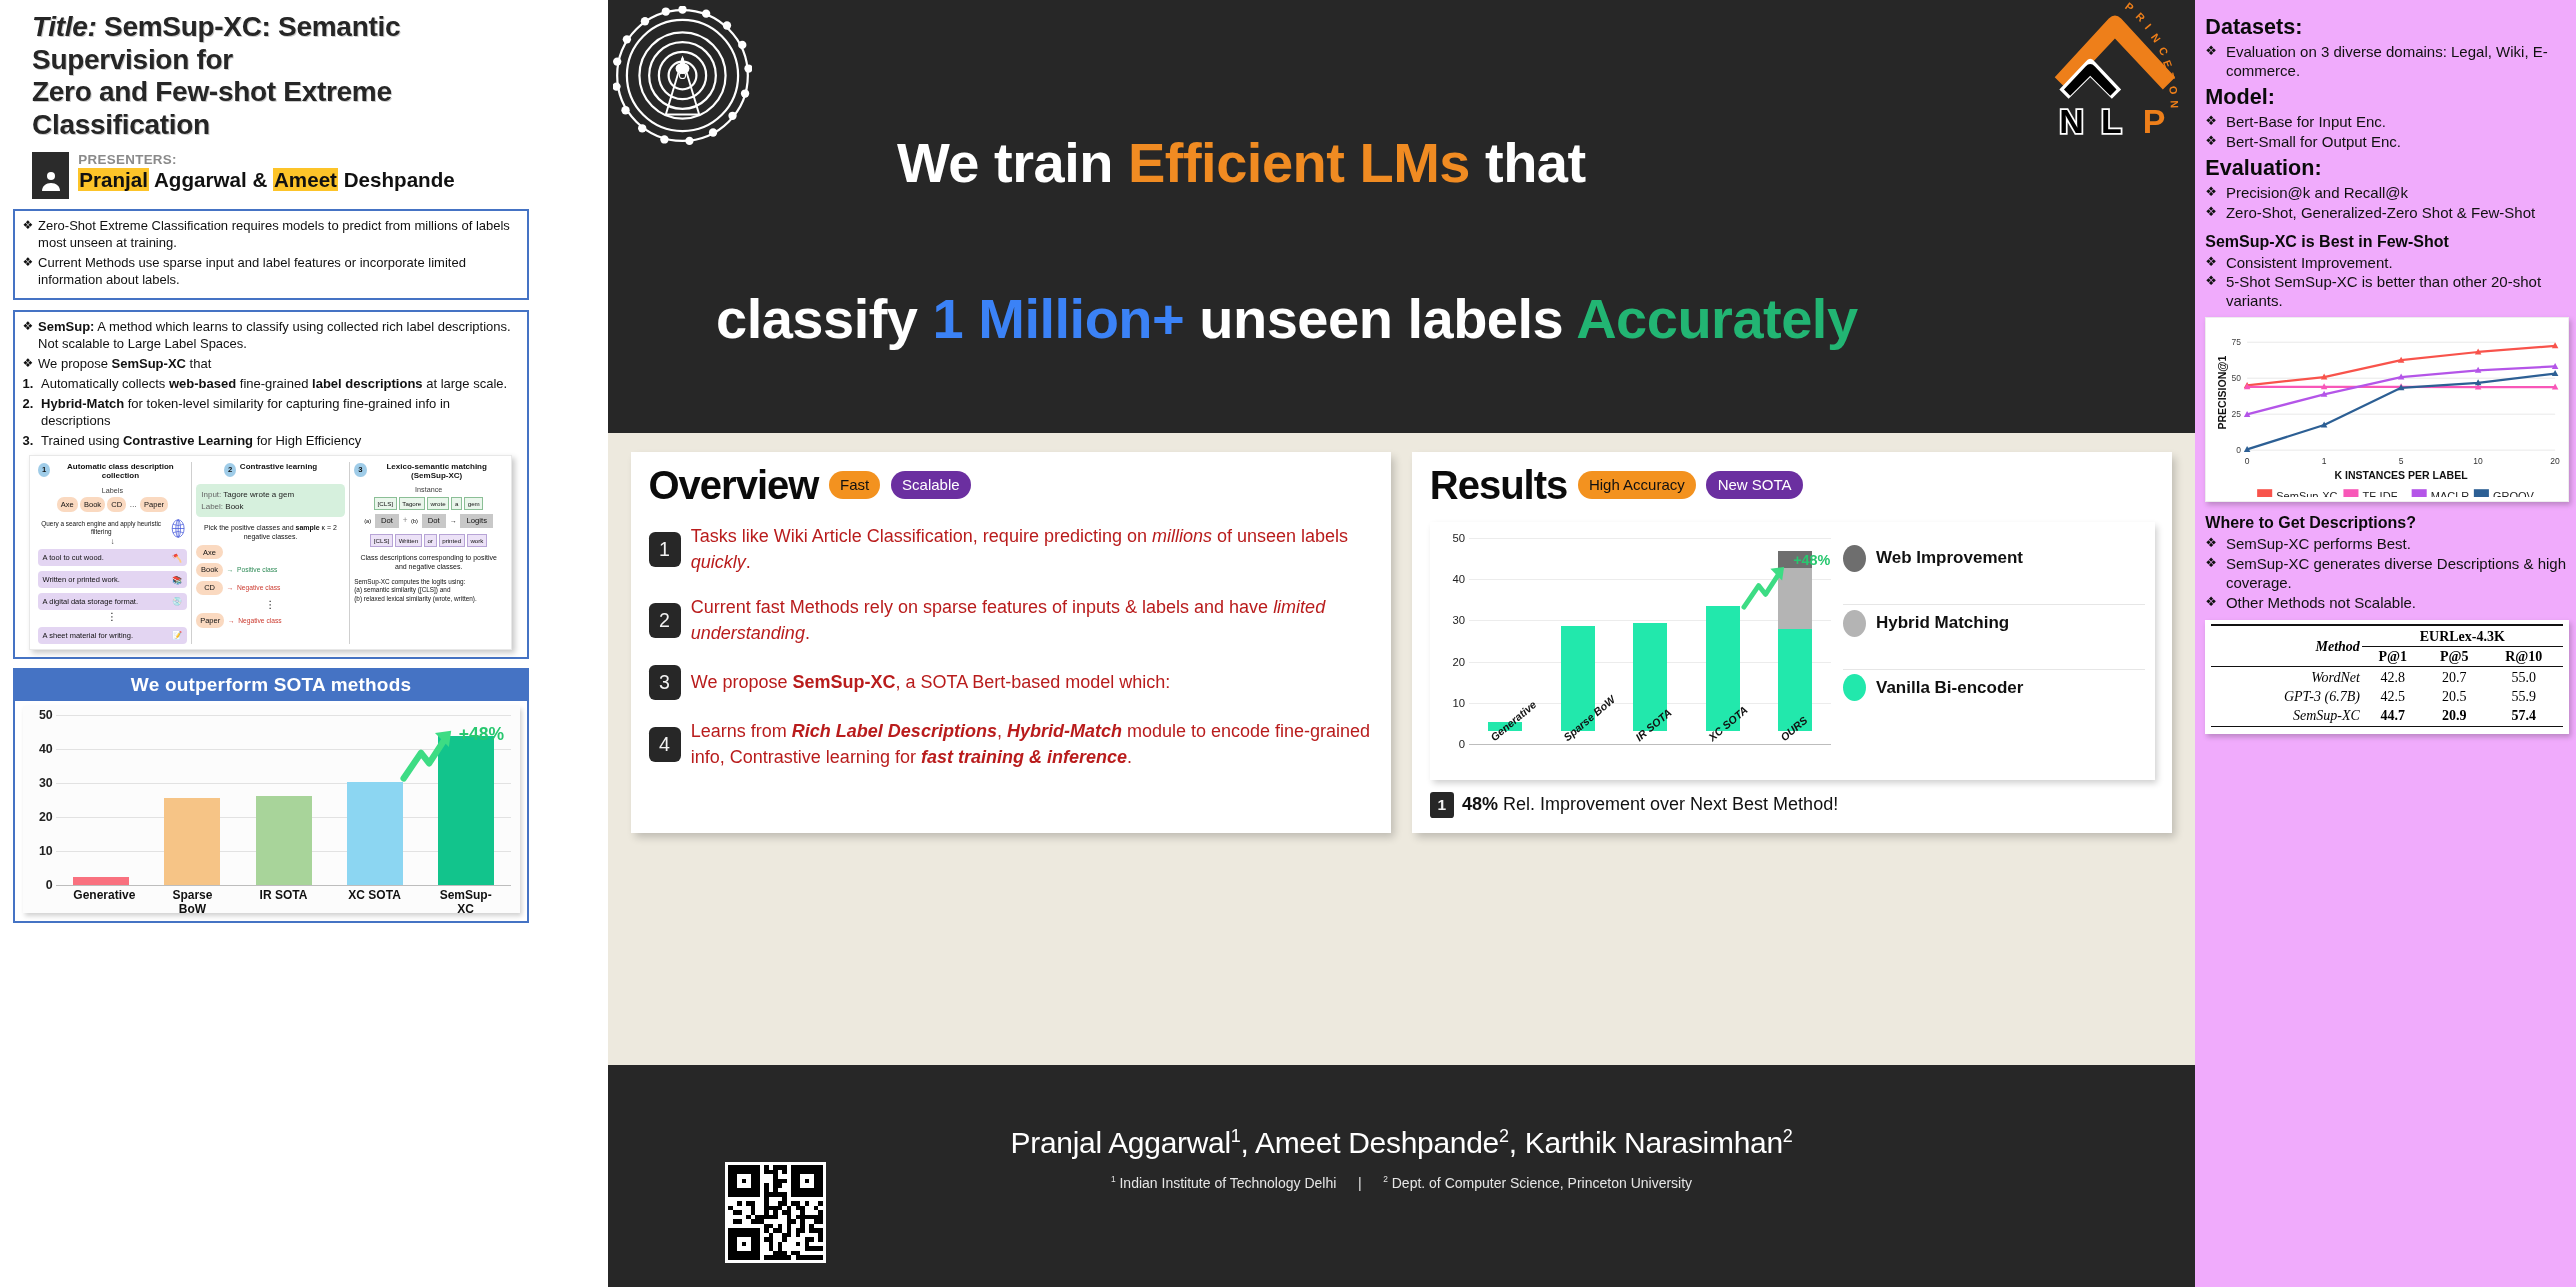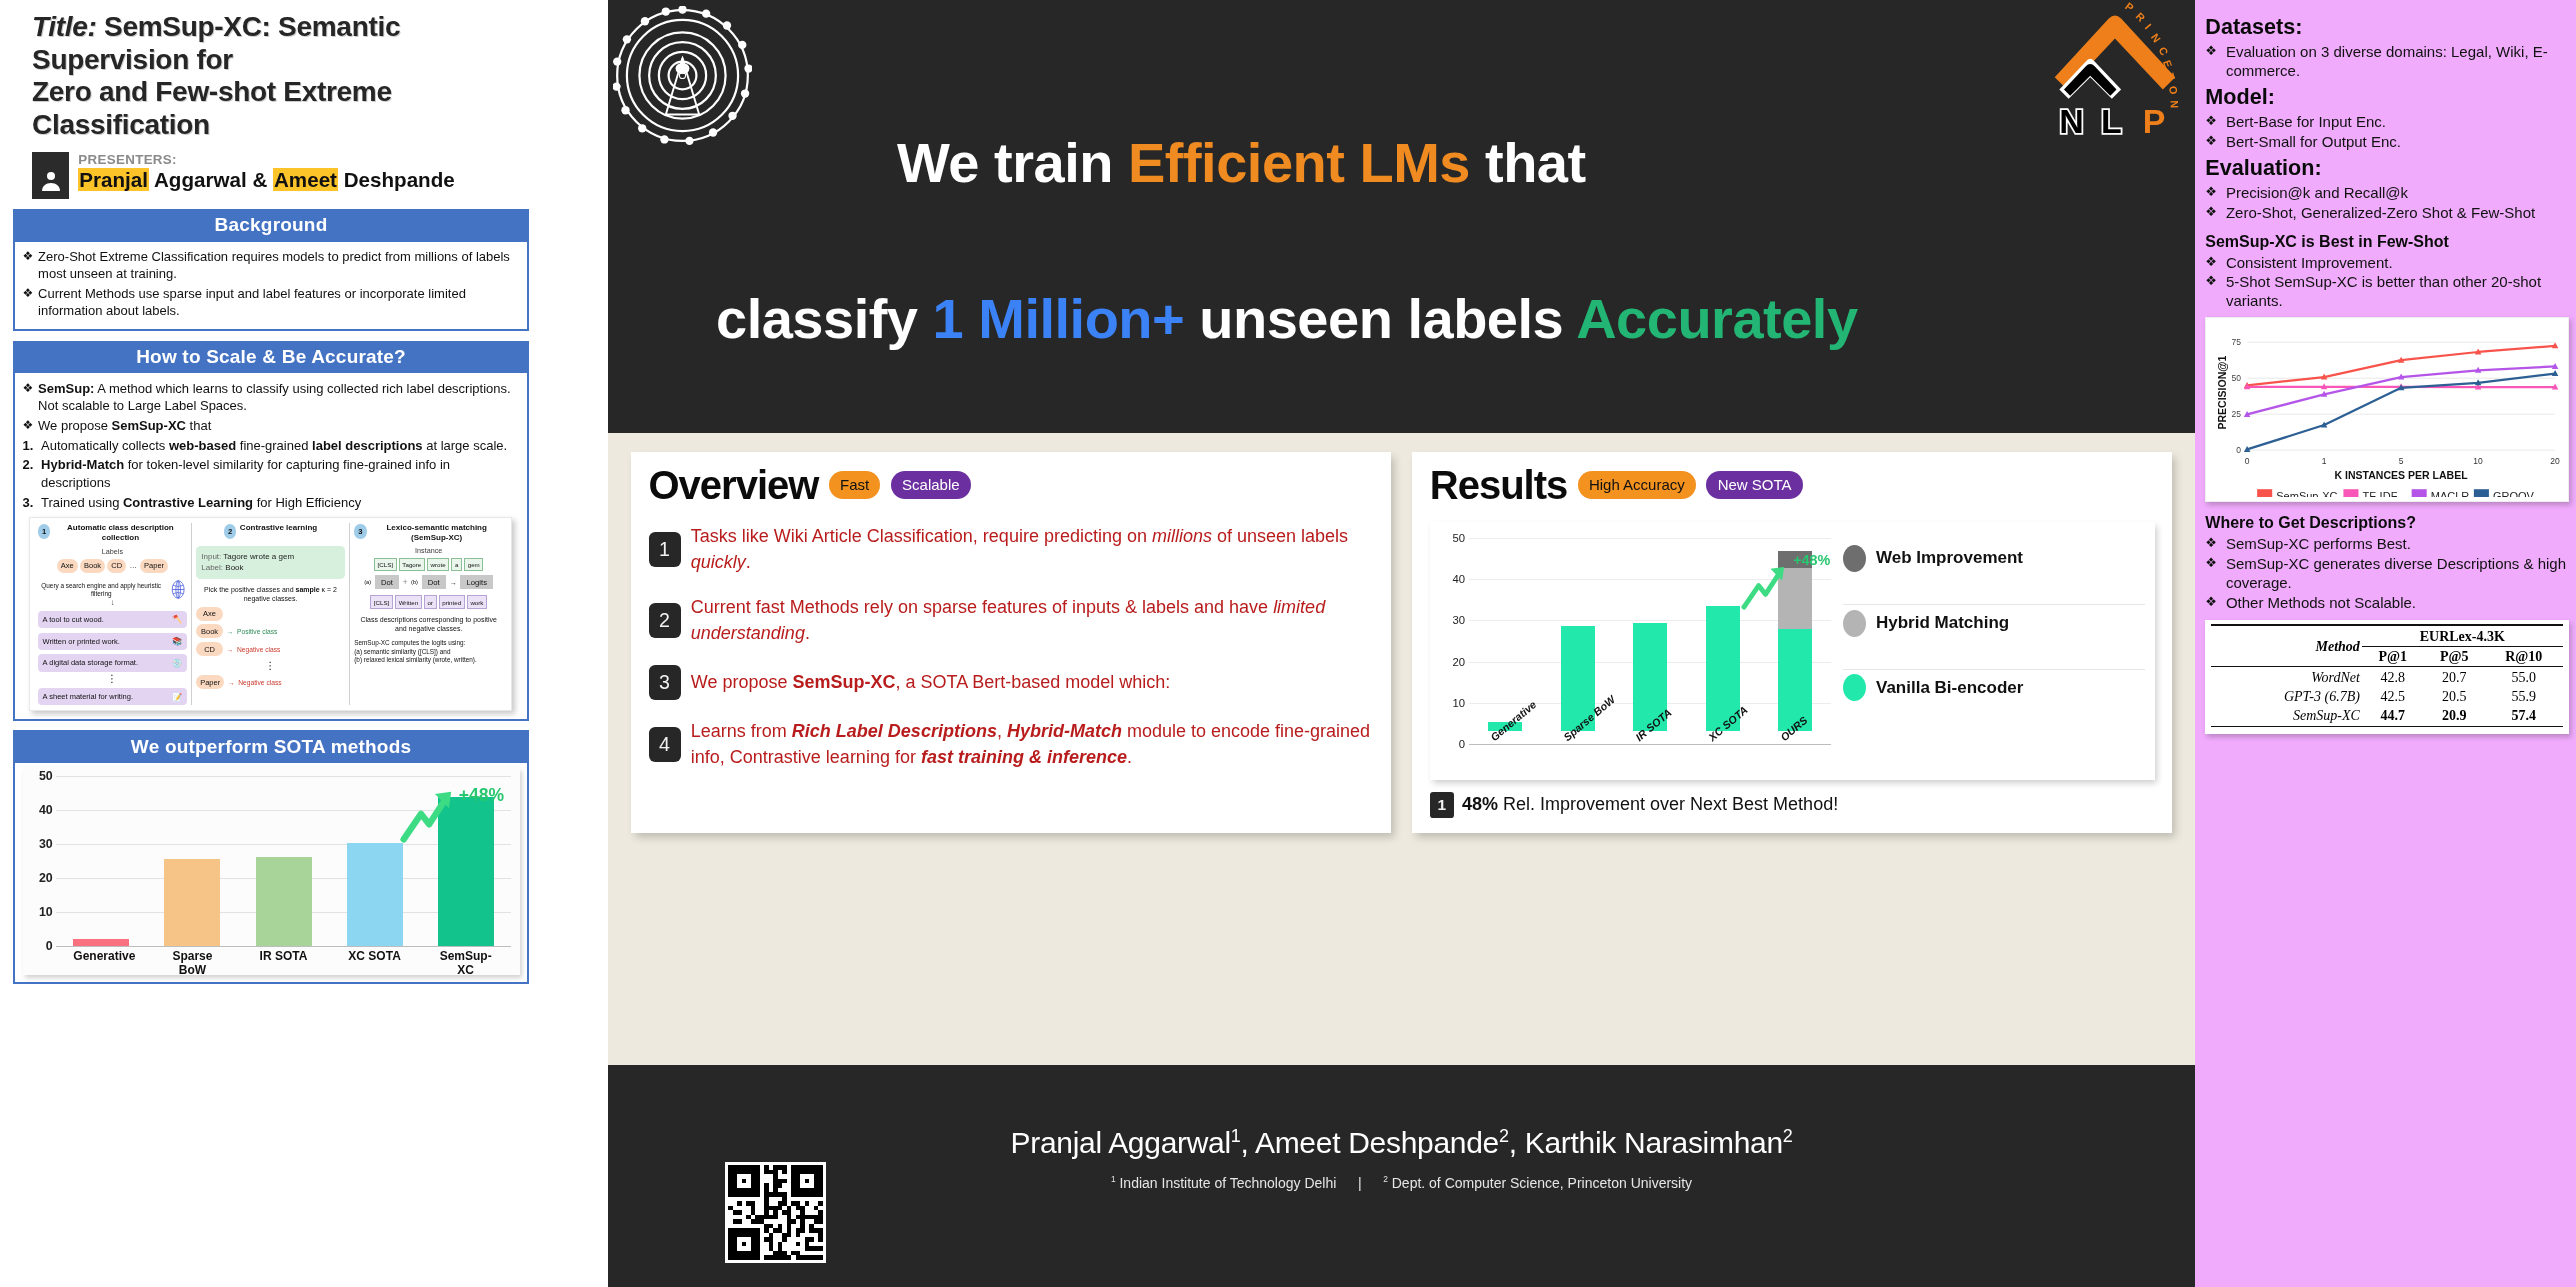--- a/index.html
+++ b/index.html
@@ -220,35 +220,33 @@
             <span>Aggarwal</span>
             <span>&amp;</span>
             <span class="hl">Ameet</span>
             <span>Deshpande</span>
           </div>
         </div>
       </div>
     </div>
 
     <div class="bluebox">
-      <div class="bluebox-head">Background</div>
       <div class="bluebox-body">
         <div class="bullet-line">
           <span class="bullet-mark">❖</span>
           <span class="bullet-text">Zero-Shot Extreme Classification requires models to predict from millions of labels most unseen at training.</span>
         </div>
         <div class="bullet-line">
           <span class="bullet-mark">❖</span>
           <span class="bullet-text">Current Methods use sparse input and label features or incorporate limited information about labels.</span>
         </div>
       </div>
     </div>
 
     <div class="bluebox">
-      <div class="bluebox-head">How to Scale &amp; Be Accurate?</div>
       <div class="bluebox-body">
         <div class="bullet-line">
           <span class="bullet-mark">❖</span>
           <span class="bullet-text"><b class="b">SemSup:</b><span> A method which learns to classify using collected rich label descriptions. Not scalable to Large Label Spaces.</span></span>
         </div>
         <div class="bullet-line">
           <span class="bullet-mark">❖</span>
           <span class="bullet-text"><span>We propose </span><b class="b">SemSup-XC</b><span> that</span></span>
         </div>
         <div class="bullet-line">

